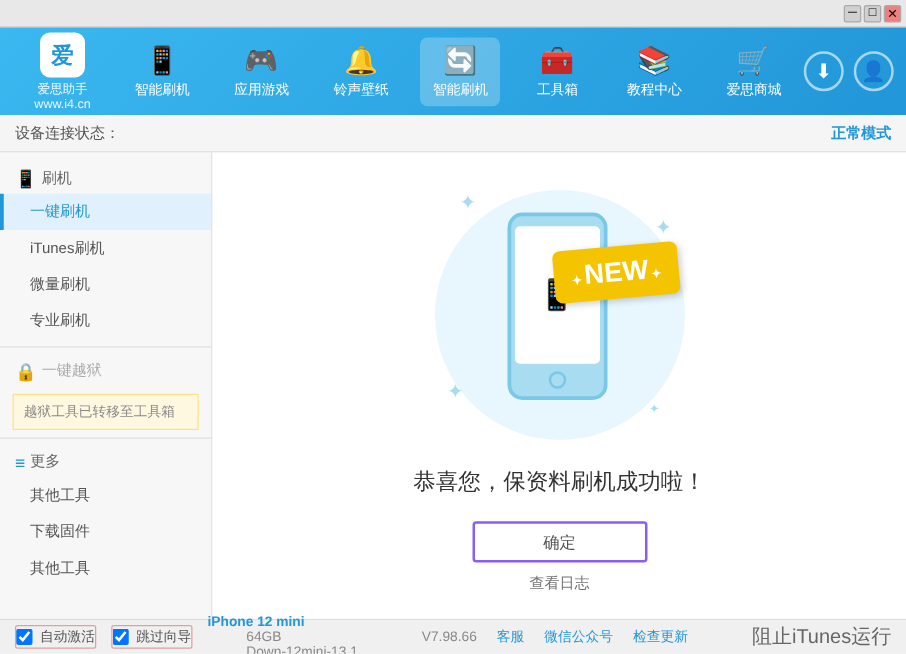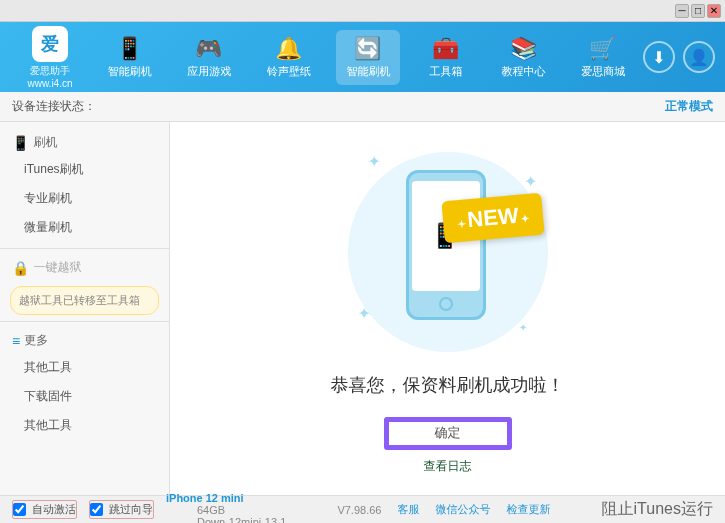--- a/index.html
+++ b/index.html
@@ -111,21 +111,21 @@
       background: #e0f0fc;
       color: #2196d8;
       border-left: 3px solid #2196d8;
       padding-left: 21px;
     }
 
     .sidebar-notice {
       margin: 6px 10px;
       background: #fff8e1;
       border: 1px solid #ffe082;
-      border-radius: 12px;
+      border-radius: 1px;
       padding: 6px 8px;
       font-size: 11px; color: #888;
     }
 
     .sidebar-divider {
       height: 1px; background: #e0e0e0;
       margin: 6px 0;
     }
 
     
@@ -204,31 +204,31 @@
       font-size: 16px;
     }
 
     .success-title {
       font-size: 18px; color: #333;
       margin-bottom: 20px;
       font-weight: normal;
     }
 
     .confirm-btn {
-      width: 128px; height: 34px;
+      width: 140px; height: 34px;
       background: white;
-      border: 5px solid #8b5cf6;
+      border: 2px solid #8b5cf6;
       border-radius: 3px;
       color: #555; font-size: 13px;
       cursor: pointer; margin-bottom: 8px;
       display: flex; align-items: center; justify-content: center;
     }
 
     .link-text {
-      font-size: 12px; color: #14532d; cursor: pointer;
+      font-size: 12px; color: #737373; cursor: pointer;
     }
 
     
     .bottom-bar {
       height: 28px;
       background: #f0f0f0;
       border-top: 1px solid #ddd;
       display: flex; align-items: center;
       padding: 0 12px;
       justify-content: space-between;
@@ -321,28 +321,31 @@
 
 <div class="main">
 
   <div class="sidebar">
 
     <div class="sidebar-section-header">
       <span class="sidebar-section-icon">📱</span>
       <span>刷机</span>
     </div>
 
+    <div class="sidebar-item active">
+      <span>一键刷机</span>
+    </div>
     <div class="sidebar-item">
       <span>iTunes刷机</span>
     </div>
     <div class="sidebar-item">
+      <span>微量刷机</span>
+    </div>
+    <div class="sidebar-item">
       <span>专业刷机</span>
-    </div>
-    <div class="sidebar-item">
-      <span>微量刷机</span>
     </div>
 
     <div class="sidebar-divider"></div>
 
     <div class="sidebar-section-header" style="color:#aaa;">
       <span class="sidebar-section-icon" style="color:#aaa;">🔒</span>
       <span>一键越狱</span>
     </div>
     <div class="sidebar-notice">
       <span>越狱工具已转移至工具箱</span>

